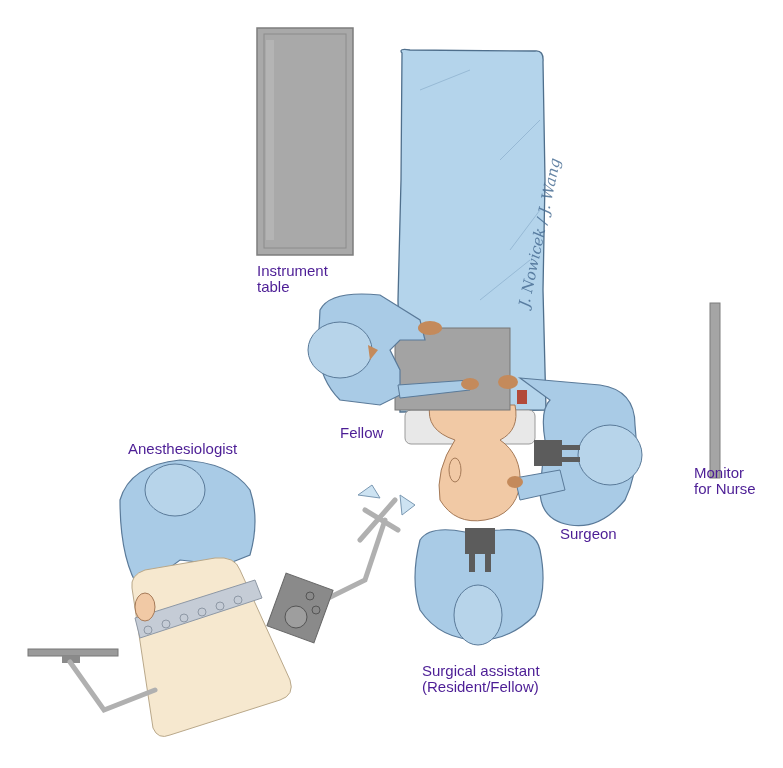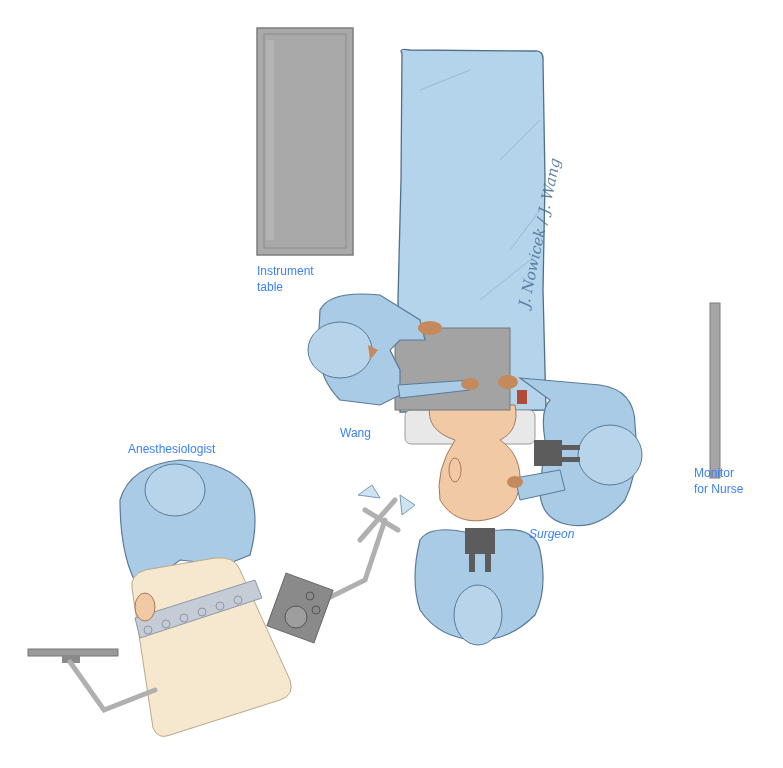--- a/index.html
+++ b/index.html
@@ -1,19 +1,19 @@
 <!DOCTYPE html>
 <html><head>
 <meta charset="utf-8">
 <style>
   html, body { margin: 0; padding: 0; background: #ffffff; }
   body { width: 783px; height: 768px; position: relative; overflow: hidden;
          font-family: "Liberation Sans", "DejaVu Sans", sans-serif; }
   .canvas { position: absolute; left: 0; top: 0; width: 783px; height: 768px; }
-  .label { position: absolute; color: #3b82f6; font-size: 12px; line-height: 16px; white-space: pre-line; }
+  .label { position: absolute; color: #4c1d95; font-size: 15px; line-height: 16px; white-space: pre-line; }
   .signature { position: absolute; color: #4a6f95; font-family: "DejaVu Serif", serif; font-style: italic;
                font-size: 15px; transform-origin: left top; white-space: nowrap; opacity: 0.85; }
 </style>
 </head>
 <body>
 
 <div class="canvas">
   <svg width="783" height="768" viewBox="0 0 783 768" xmlns="http://www.w3.org/2000/svg">
 
     <g>
@@ -105,18 +105,20 @@
       <rect x="28" y="649" width="90" height="7" fill="#9a9a9a" stroke="#777"></rect>
       <rect x="62" y="656" width="18" height="7" fill="#8a8a8a"></rect>
       <path d="M70 662 L104 710 L155 690" stroke="#b0b0b0" stroke-width="5" fill="none" stroke-linecap="round"></path>
     </g>
   </svg>
 
   <div class="signature" style="left: 515px; top: 305px; transform: rotate(-78deg);">J. Nowicek / J. Wang</div>
 
   <div class="label" style="left: 257px; top: 263px;">Instrument
 table</div>
-  <div class="label" style="left: 340px; top: 425px;">Wang</div>
+  <div class="label" style="left: 340px; top: 425px;">Fellow</div>
   <div class="label" style="left: 128px; top: 441px;">Anesthesiologist</div>
-  <div class="label" style="left: 529px; top: 526px; font-style: italic;">Surgeon</div>
+  <div class="label" style="left: 560px; top: 526px;">Surgeon</div>
   <div class="label" style="left: 694px; top: 465px;">Monitor
 for Nurse</div>
+  <div class="label" style="left: 422px; top: 663px;">Surgical assistant
+(Resident/Fellow)</div>
 </div>
 
 </body></html>

